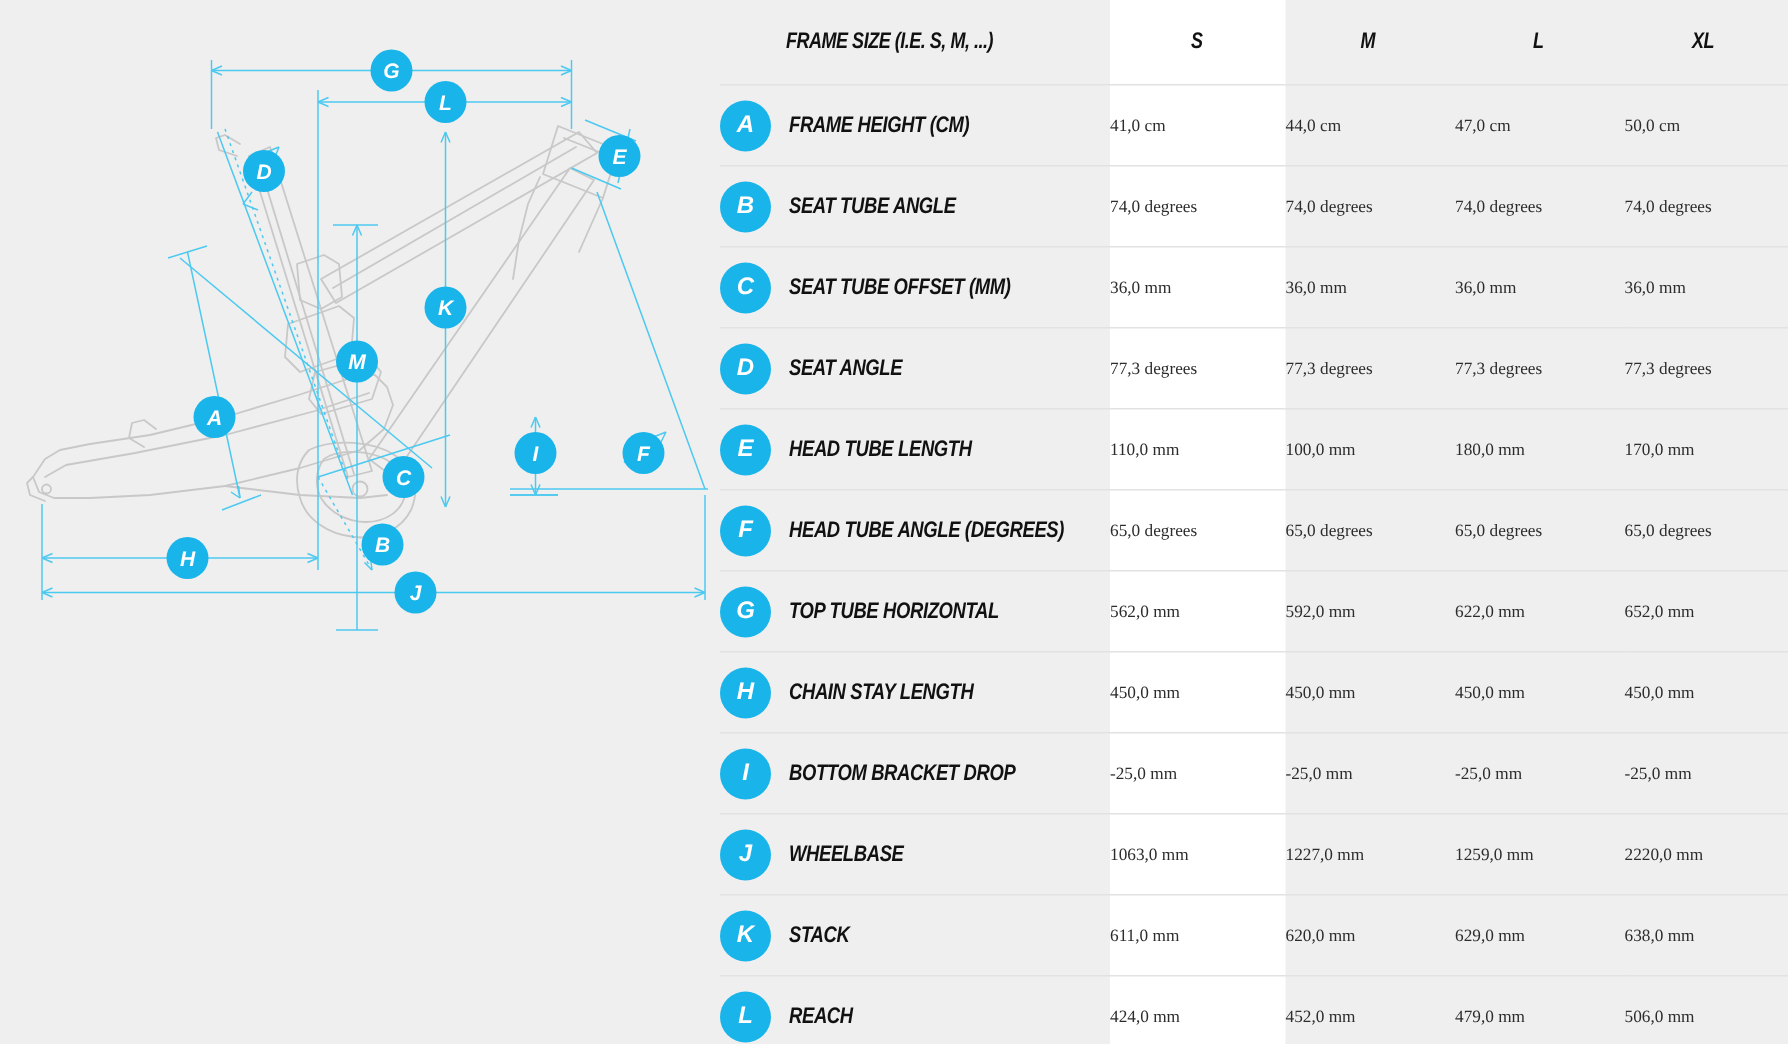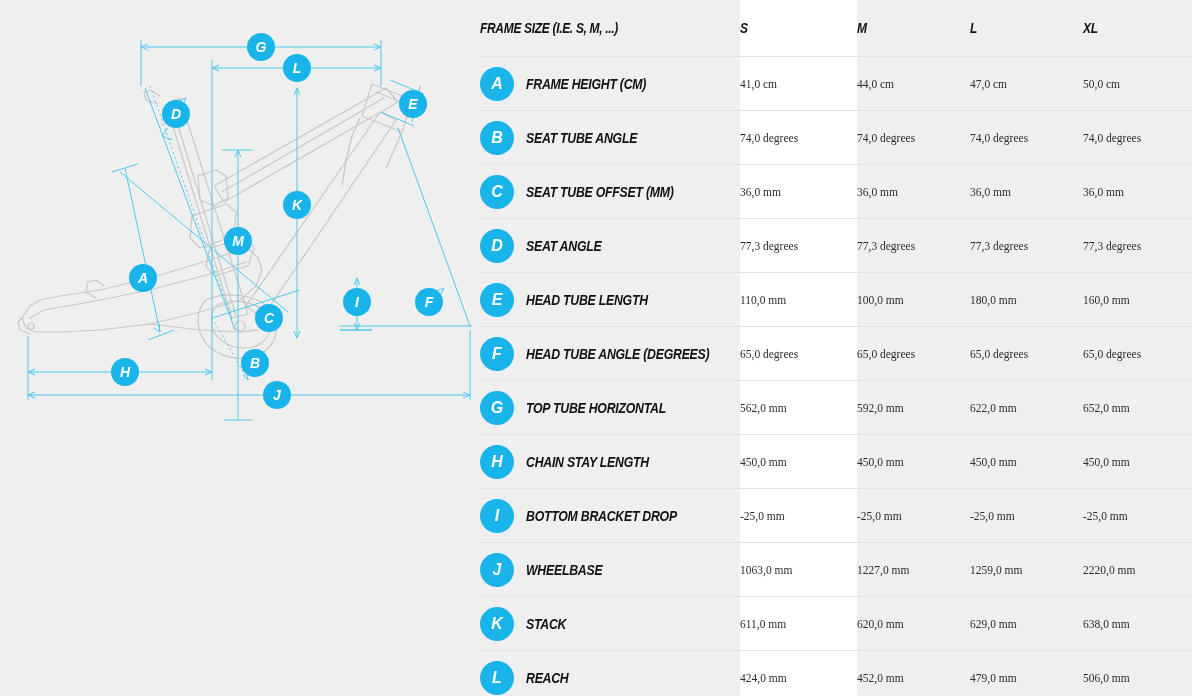--- a/index.html
+++ b/index.html
@@ -78,21 +78,21 @@
   }
   .spec-table col.c-label { width: 260px; }
   .spec-table col.c-s     { width: 117px; }
   .spec-table col.c-m     { width: 113px; }
   .spec-table col.c-l     { width: 113px; }
   .spec-table col.c-xl    { width: 109px; }
 
   .spec-table thead th {
     height: 56px;
     padding: 0;
-    text-align: left;
+    text-align: center;
     vertical-align: middle;
     background: transparent;
     border-bottom: 1px solid #e2e2e2;
   }
   .hdr-text {
     font-family: "Liberation Sans Narrow", "Liberation Sans", sans-serif;
     font-weight: bold;
     font-style: italic;
     font-size: 15px;
     color: #111111;
@@ -374,21 +374,21 @@
         <tr>
           <td class="label-cell">
             <div class="label-inner">
               <span class="row-badge">E</span>
               <span class="row-name">HEAD TUBE LENGTH</span>
             </div>
           </td>
           <td class="val-cell val-s">110,0 mm</td>
           <td class="val-cell val-m">100,0 mm</td>
           <td class="val-cell val-l">180,0 mm</td>
-          <td class="val-cell val-xl">160,0 mm</td>
+          <td class="val-cell val-xl">170,0 mm</td>
         </tr>
         <tr>
           <td class="label-cell">
             <div class="label-inner">
               <span class="row-badge">F</span>
               <span class="row-name">HEAD TUBE ANGLE (DEGREES)</span>
             </div>
           </td>
           <td class="val-cell val-s">65,0 degrees</td>
           <td class="val-cell val-m">65,0 degrees</td>

